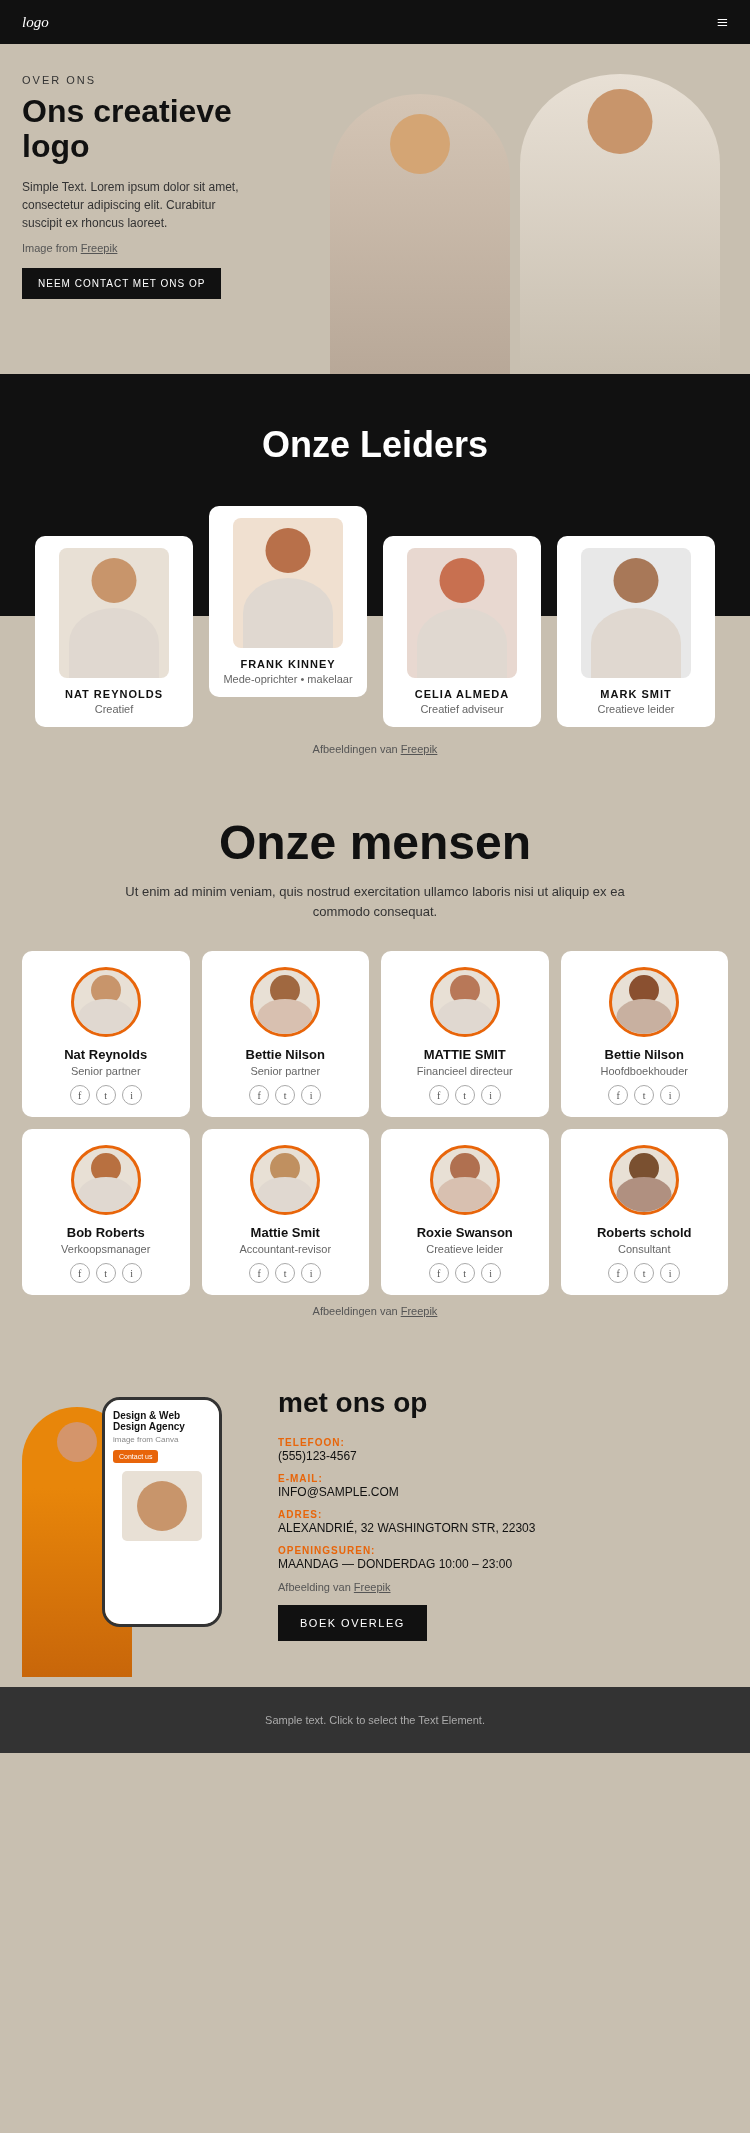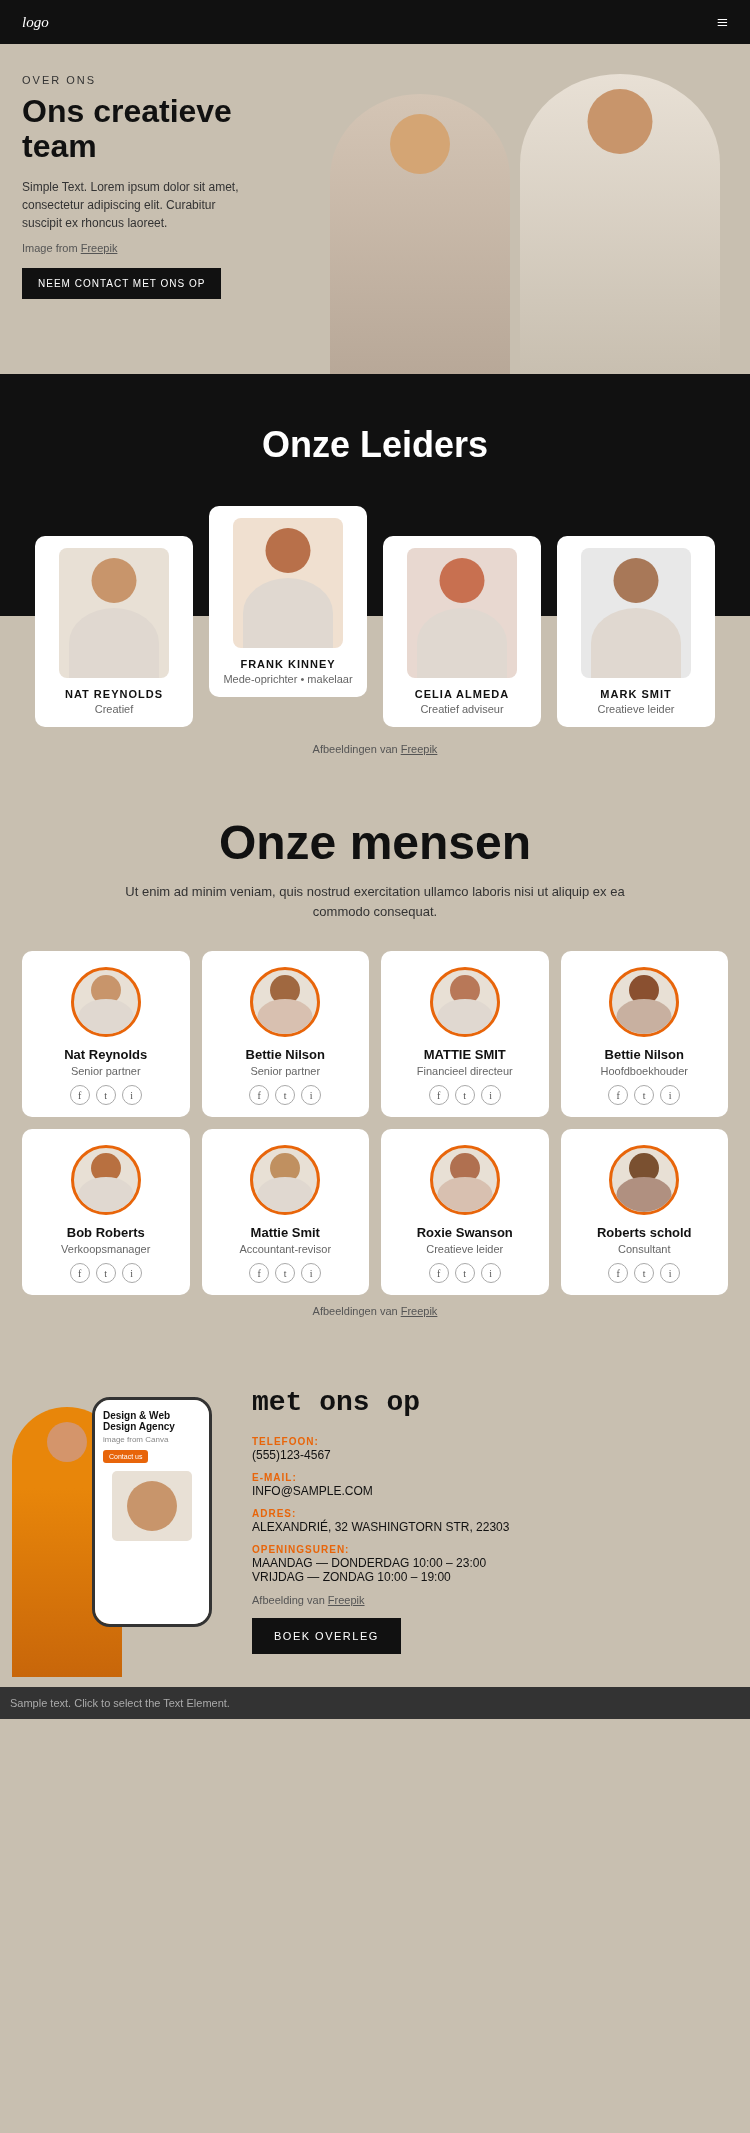--- a/index.html
+++ b/index.html
@@ -296,24 +296,24 @@
       font-size: 11px;
       color: #555;
       font-family: Arial, sans-serif;
       margin-top: 10px;
     }
     .mensen-credit a { color: #555; }
 
     
     .contact-section {
       background: #c8bfb0;
-      padding: 30px 12px 10px;
+      padding: 30px 22px 10px;
       display: flex;
       align-items: flex-start;
-      gap: 0;
+      gap: 16px;
       position: relative;
       min-height: 320px;
     }
     .contact-left {
       width: 220px;
       flex-shrink: 0;
       position: relative;
       height: 300px;
     }
     .contact-woman {
@@ -385,21 +385,21 @@
     }
     .contact-right {
       flex: 1;
       padding-left: 20px;
       padding-top: 10px;
     }
     .contact-title {
       font-size: 28px;
       font-weight: bold;
       color: #111;
-      font-family: Liberation Mono, monospace;
+      font-family: Liberation Sans, sans-serif;
       margin-bottom: 16px;
     }
     .contact-info-row {
       margin-bottom: 8px;
       font-size: 12px;
       font-family: Arial, sans-serif;
     }
     .contact-label {
       color: #e8650a;
       font-weight: bold;
@@ -428,22 +428,22 @@
       text-transform: uppercase;
       font-family: Arial, sans-serif;
       cursor: pointer;
       border: none;
       display: inline-block;
     }
 
     
     .footer {
       background: #333;
-      text-align: left;
-      padding: 10px;
+      text-align: center;
+      padding: 27px;
       font-size: 11px;
       color: #aaa;
       font-family: Arial, sans-serif;
     }
 
     
     .leiders-cards-row {
       display: flex;
       justify-content: center;
       align-items: flex-end;
@@ -455,21 +455,21 @@
 <body>
 
 <header class="header">
   <span class="header-logo">logo</span>
   <span class="hamburger">≡</span>
 </header>
 
 <section class="hero">
   <div class="hero-content">
     <div class="over-ons-label">OVER ONS</div>
-    <h1 class="hero-title">Ons creatieve team</h1>
+    <h1 class="hero-title">Ons creatieve logo</h1>
     <p class="hero-text">Simple Text. Lorem ipsum dolor sit amet, consectetur adipiscing elit. Curabitur suscipit ex rhoncus laoreet.</p>
     <p class="hero-image-credit">
       <span>Image from</span>
       <a href="#">Freepik</a>
     </p>
     <button class="hero-btn">NEEM CONTACT MET ONS OP</button>
   </div>
   <div class="hero-people">
     <div class="person-woman">
       <div class="face"></div>
@@ -686,21 +686,20 @@
     </div>
 
     <div class="contact-info-row">
       <span class="contact-label">ADRES:</span>
       <span class="contact-value">ALEXANDRIÉ, 32 WASHINGTORN STR, 22303</span>
     </div>
 
     <div class="contact-info-row">
       <span class="contact-label">OPENINGSUREN:</span>
       <span class="contact-value">MAANDAG — DONDERDAG 10:00 – 23:00</span>
-      <span class="contact-value">VRIJDAG — ZONDAG 10:00 – 19:00</span>
     </div>
 
     <p class="contact-credit">
       <span>Afbeelding van</span>
       <a href="#">Freepik</a>
     </p>
 
     <button class="boek-btn">BOEK OVERLEG</button>
   </div>
 </section>

